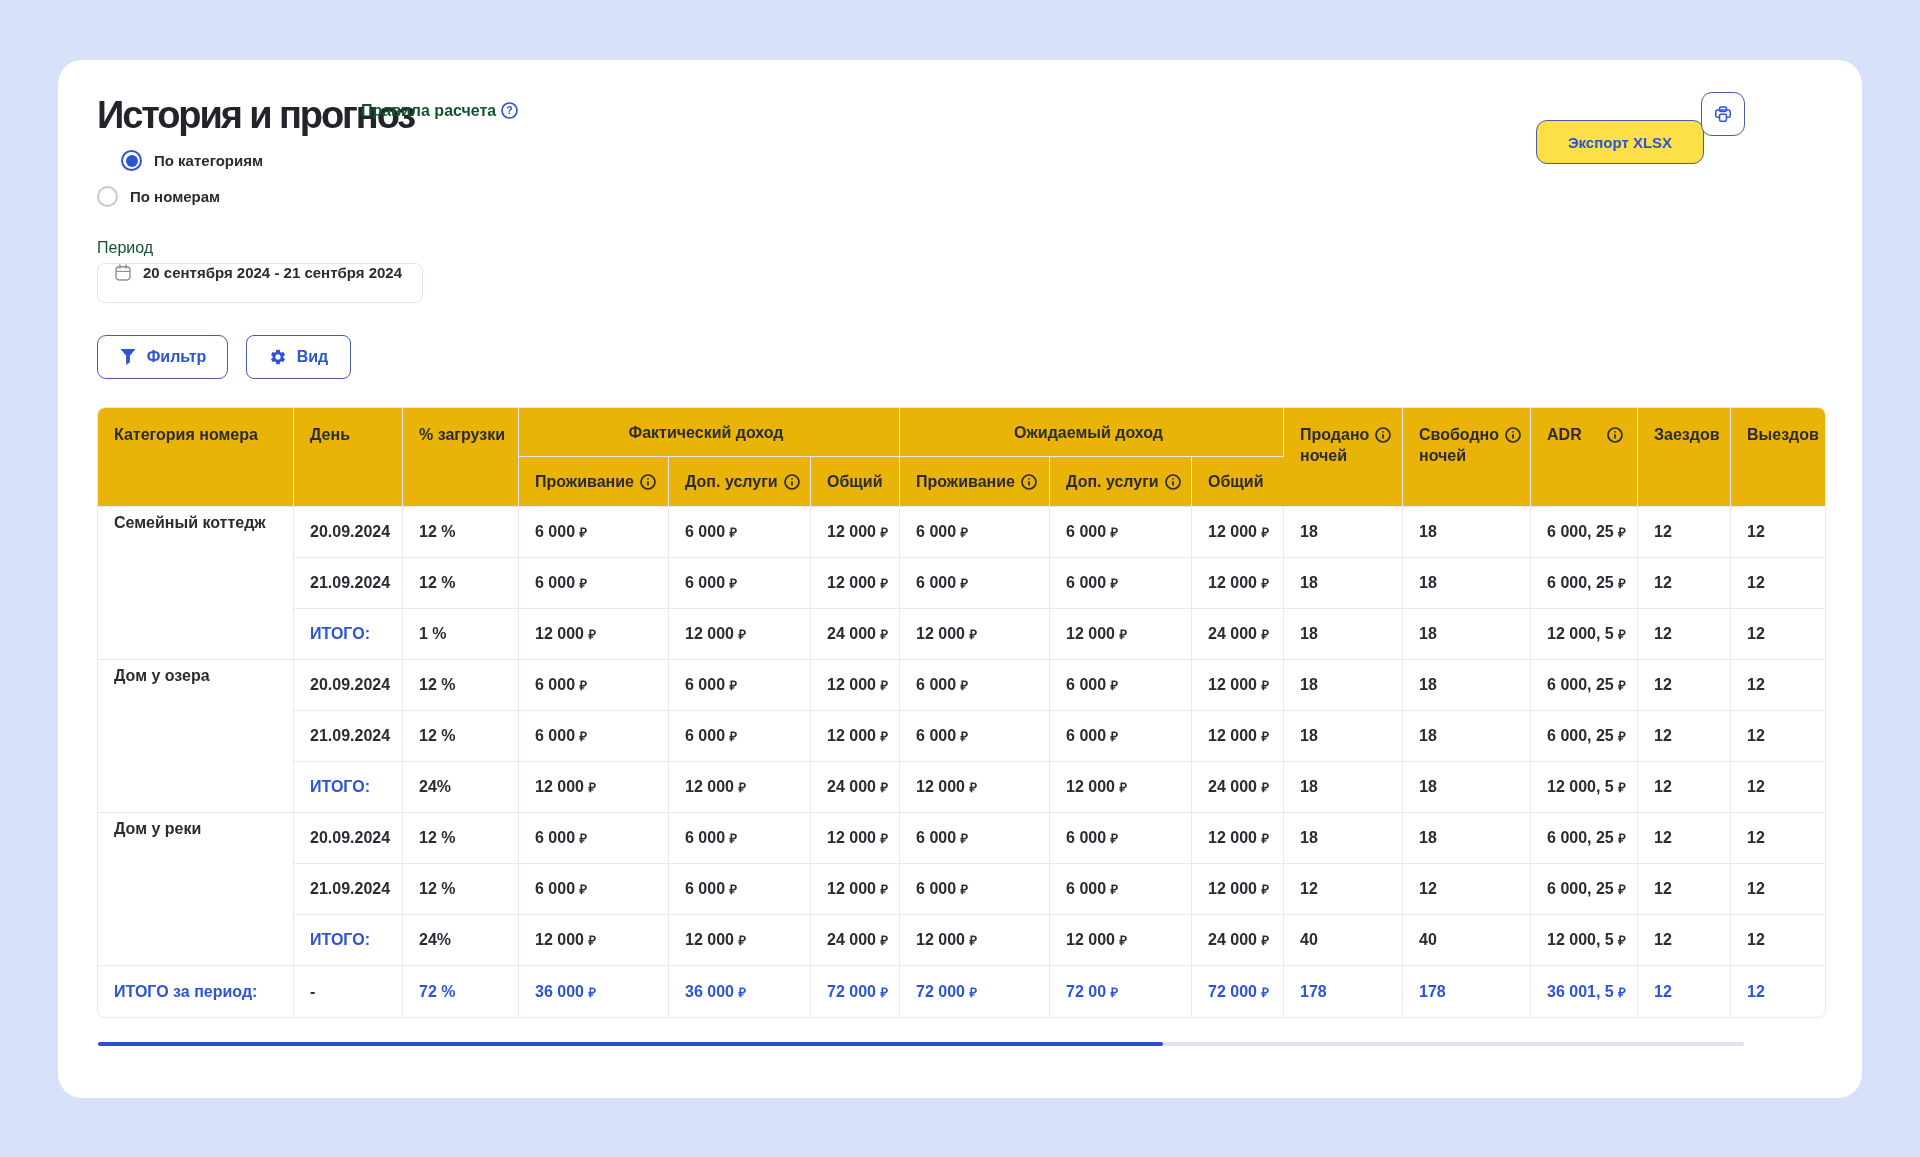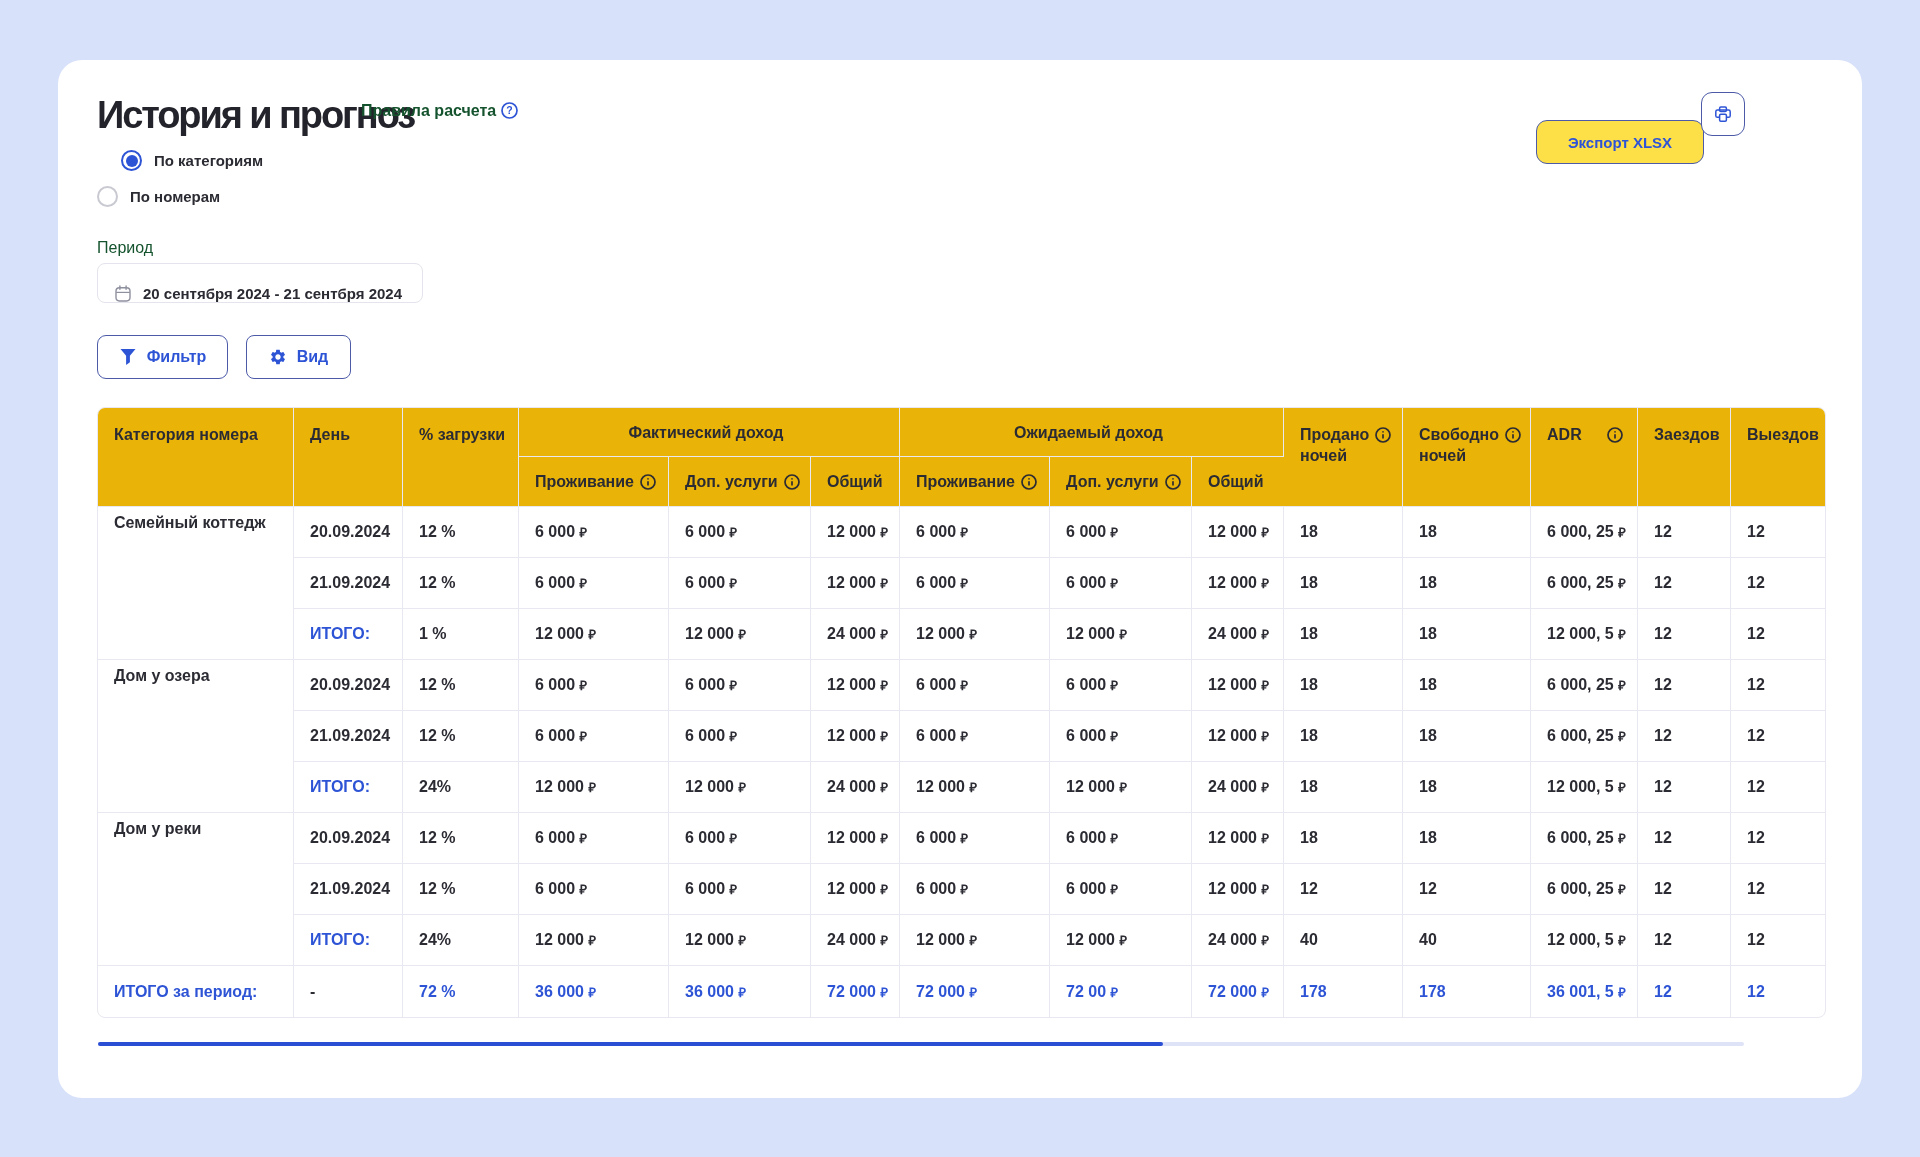--- a/index.html
+++ b/index.html
@@ -40,21 +40,21 @@
   .r1 { top:150px;margin-left:24px; }
   .r2 { top:186px; }
   .radio { width:21px; height:21px; border-radius:50%; margin-right:12px; position:relative; }
   .radio.on { border:2px solid #2e54d6; }
   .radio.on::after { content:""; position:absolute; left:2.5px; top:2.5px; width:12px; height:12px; border-radius:50%; background:#2e54d6; }
   .radio.off { border:2px solid #c9c9d2; }
   .lbl-period { position:absolute; left:97px; top:239px; font-size:16px; color:#14532d; }
   .datefield {
     position:absolute; left:97px; top:263px; width:326px; height:40px;
     border:1px solid #e3e4ec; border-radius:8px; background:#fff;
-    display:flex; align-items:flex-end; font-size:15px; font-weight:700; color:#2b2b33;
+    display:flex; align-items:flex-start; font-size:15px; font-weight:700; color:#2b2b33;
   }
   .datefield svg { margin-left:17px; margin-right:12px; }
   .btn-filter, .btn-view {
     position:absolute; top:335px; height:44px;
     border:1px solid #4c5aa8; border-radius:9px; background:#fff;
     color:#2e54d6; font-size:16px; font-weight:700;
     display:flex; align-items:center; justify-content:center;
   }
   .btn-filter { left:97px; width:131px; }
   .btn-view { left:246px; width:105px;border-radius:8px; }

